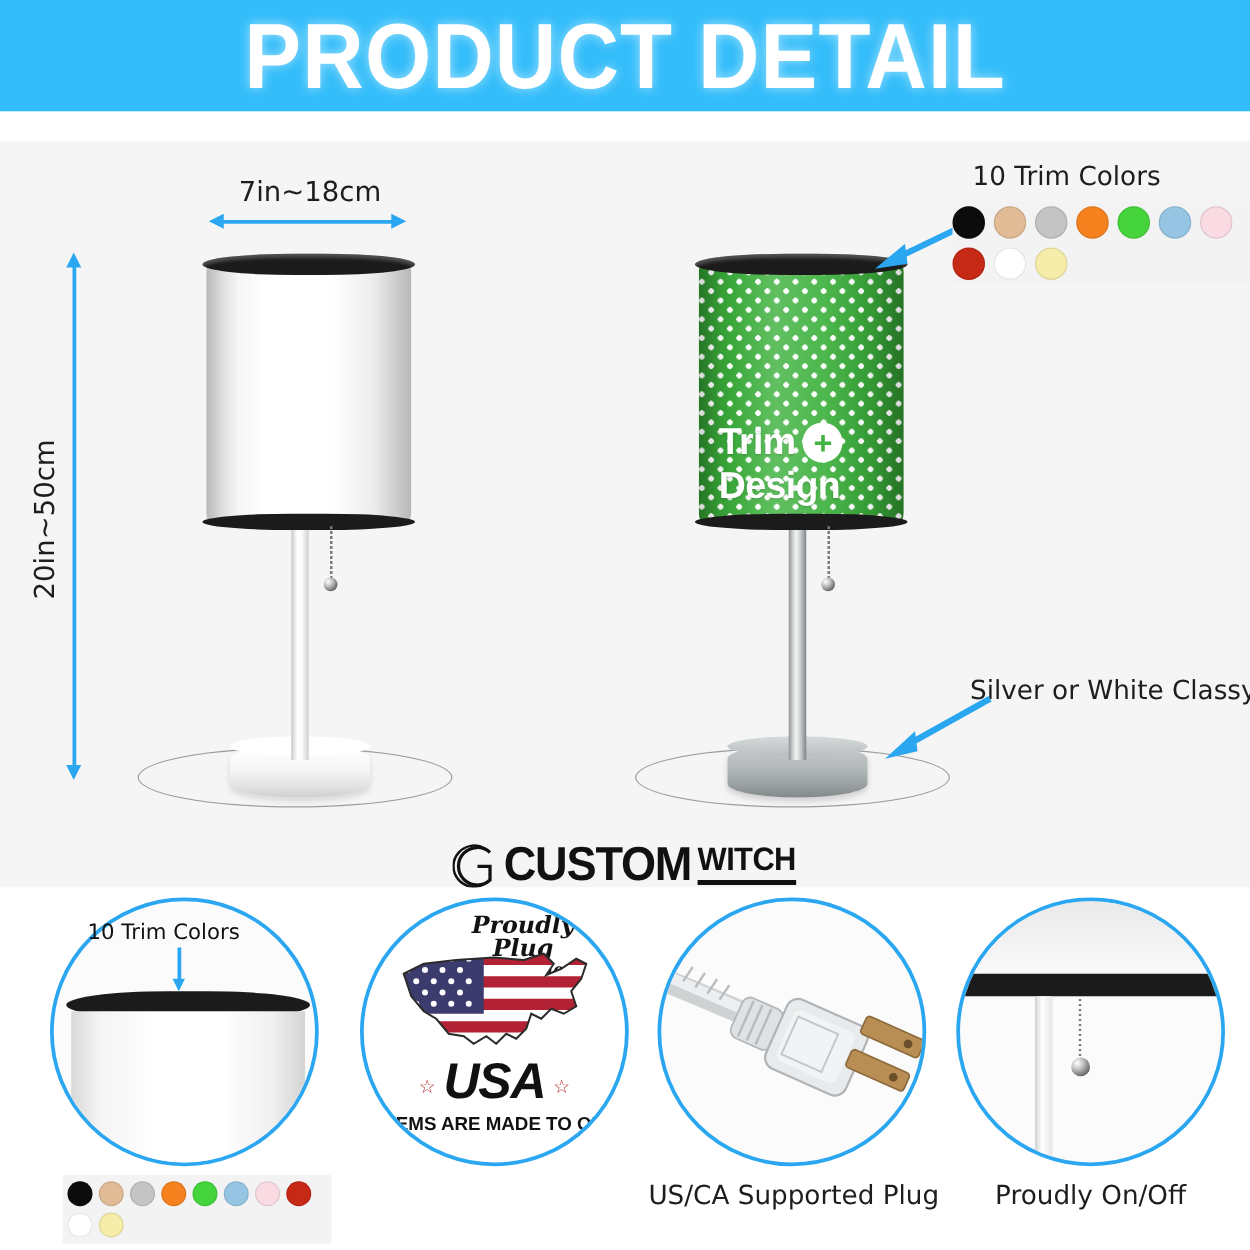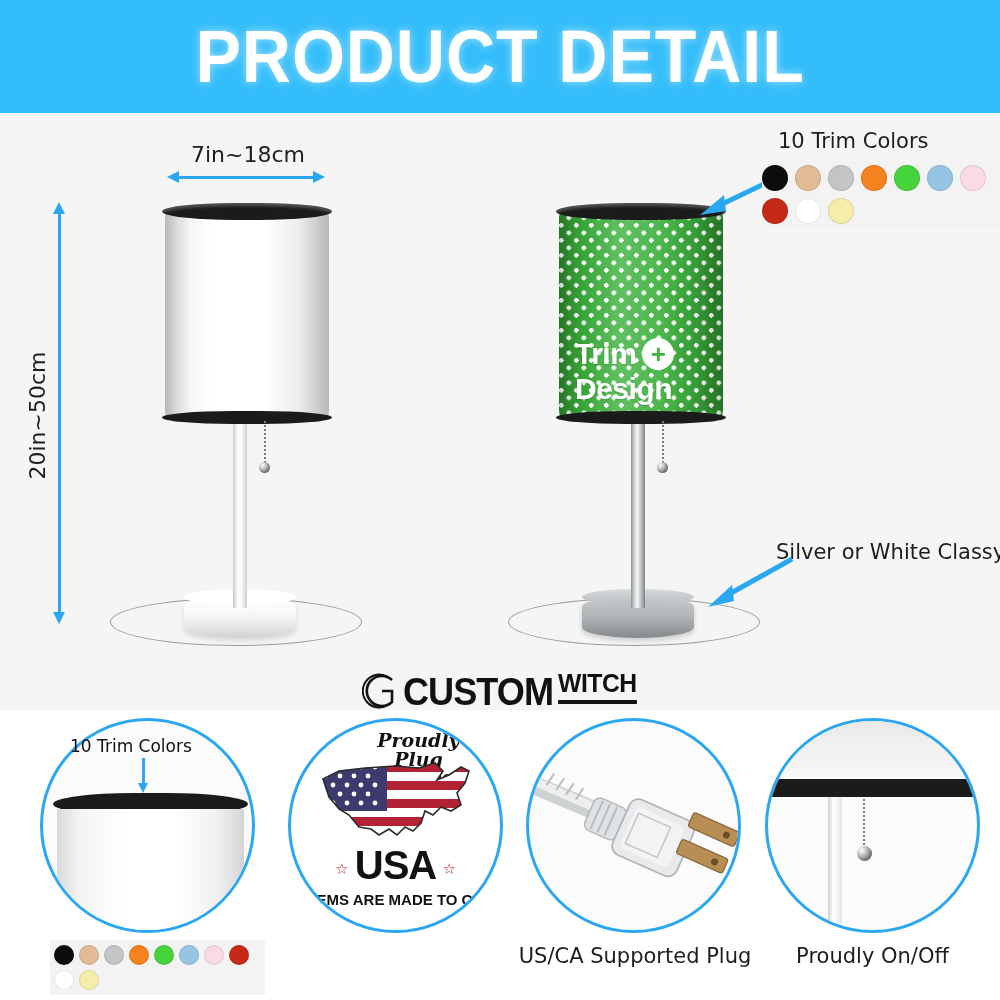--- a/index.html
+++ b/index.html
@@ -6,21 +6,21 @@
   html, body {
     width: 1000px; height: 1000px;
     font-family: "Liberation Sans", sans-serif;
     background: #ffffff;
     overflow: hidden;
   }
   #page { position: relative; width: 1000px; height: 1000px; background: #ffffff; }
 
   
   .banner {
-    position: absolute; left: 0; top: 0; width: 1000px; height: 113px;
+    position: absolute; left: 0; top: 0; width: 1000px; height: 89px;
     background: #33bdfa;
     display: flex; align-items: center; justify-content: center;
   }
   .banner-title {
     color: #ffffff;
     font-family: "Liberation Sans Narrow", "Liberation Sans", sans-serif;
     font-size: 74px; font-weight: bold;
     letter-spacing: 1px;
     transform: scaleX(0.92);
     text-shadow: 0 0 10px rgba(255,255,255,0.55);
@@ -161,21 +161,21 @@
   .swatch {
     border-radius: 50%;
     box-shadow: inset 0 0 0 1px rgba(0,0,0,0.10);
   }
 
   
   .logo-band {
     position: absolute; left: 0; top: 655px; width: 1000px; height: 55px;
     display: flex; align-items: center; justify-content: center;
   }
-  .logo { display: flex; align-items: flex-start; margin-top: 20px; }
+  .logo { display: flex; align-items: center; margin-top: 20px; }
   .logo-c {
     width: 40px; height: 40px; margin-right: -3px; position: relative;
   }
   .logo-main {
     font-family: "Liberation Sans Narrow", "Liberation Sans", sans-serif;
     font-size: 38px; font-weight: bold; color: #111111;
     letter-spacing: -1px; transform: scaleX(0.95);
   }
   .logo-sub {
     font-family: "Liberation Sans Narrow", "Liberation Sans", sans-serif;
@@ -216,21 +216,21 @@
   
   .usa-badge { position: absolute; left: 0; top: 0; width: 100%; height: 100%; }
   .usa-script {
     position: absolute; top: 10px; left: 50%; transform: translateX(-28%);
     font-family: "DejaVu Serif", serif; font-style: italic; font-weight: bold;
     font-size: 19px; color: #121212; text-align: center; line-height: 1.0;
   }
   .usa-script .in-the { display: block; font-size: 13px; margin-top: 1px; margin-left: 22px; }
   .usa-word {
     position: absolute; bottom: 42px; left: 50%; transform: translateX(-50%);
-    font-family: "Liberation Sans", sans-serif; 
+    font-family: "Liberation Sans", sans-serif; font-style: italic;
     font-weight: bold; font-size: 40px; color: #111111; letter-spacing: -1px;
   }
   .usa-star {
     position: absolute; bottom: 52px; color: #b32121; font-size: 15px;
   }
   .usa-tag {
     position: absolute; bottom: 22px; left: 50%; transform: translateX(-50%);
     font-family: "Liberation Sans", sans-serif; font-weight: bold;
     font-size: 15px; color: #111111; white-space: nowrap;
   }

